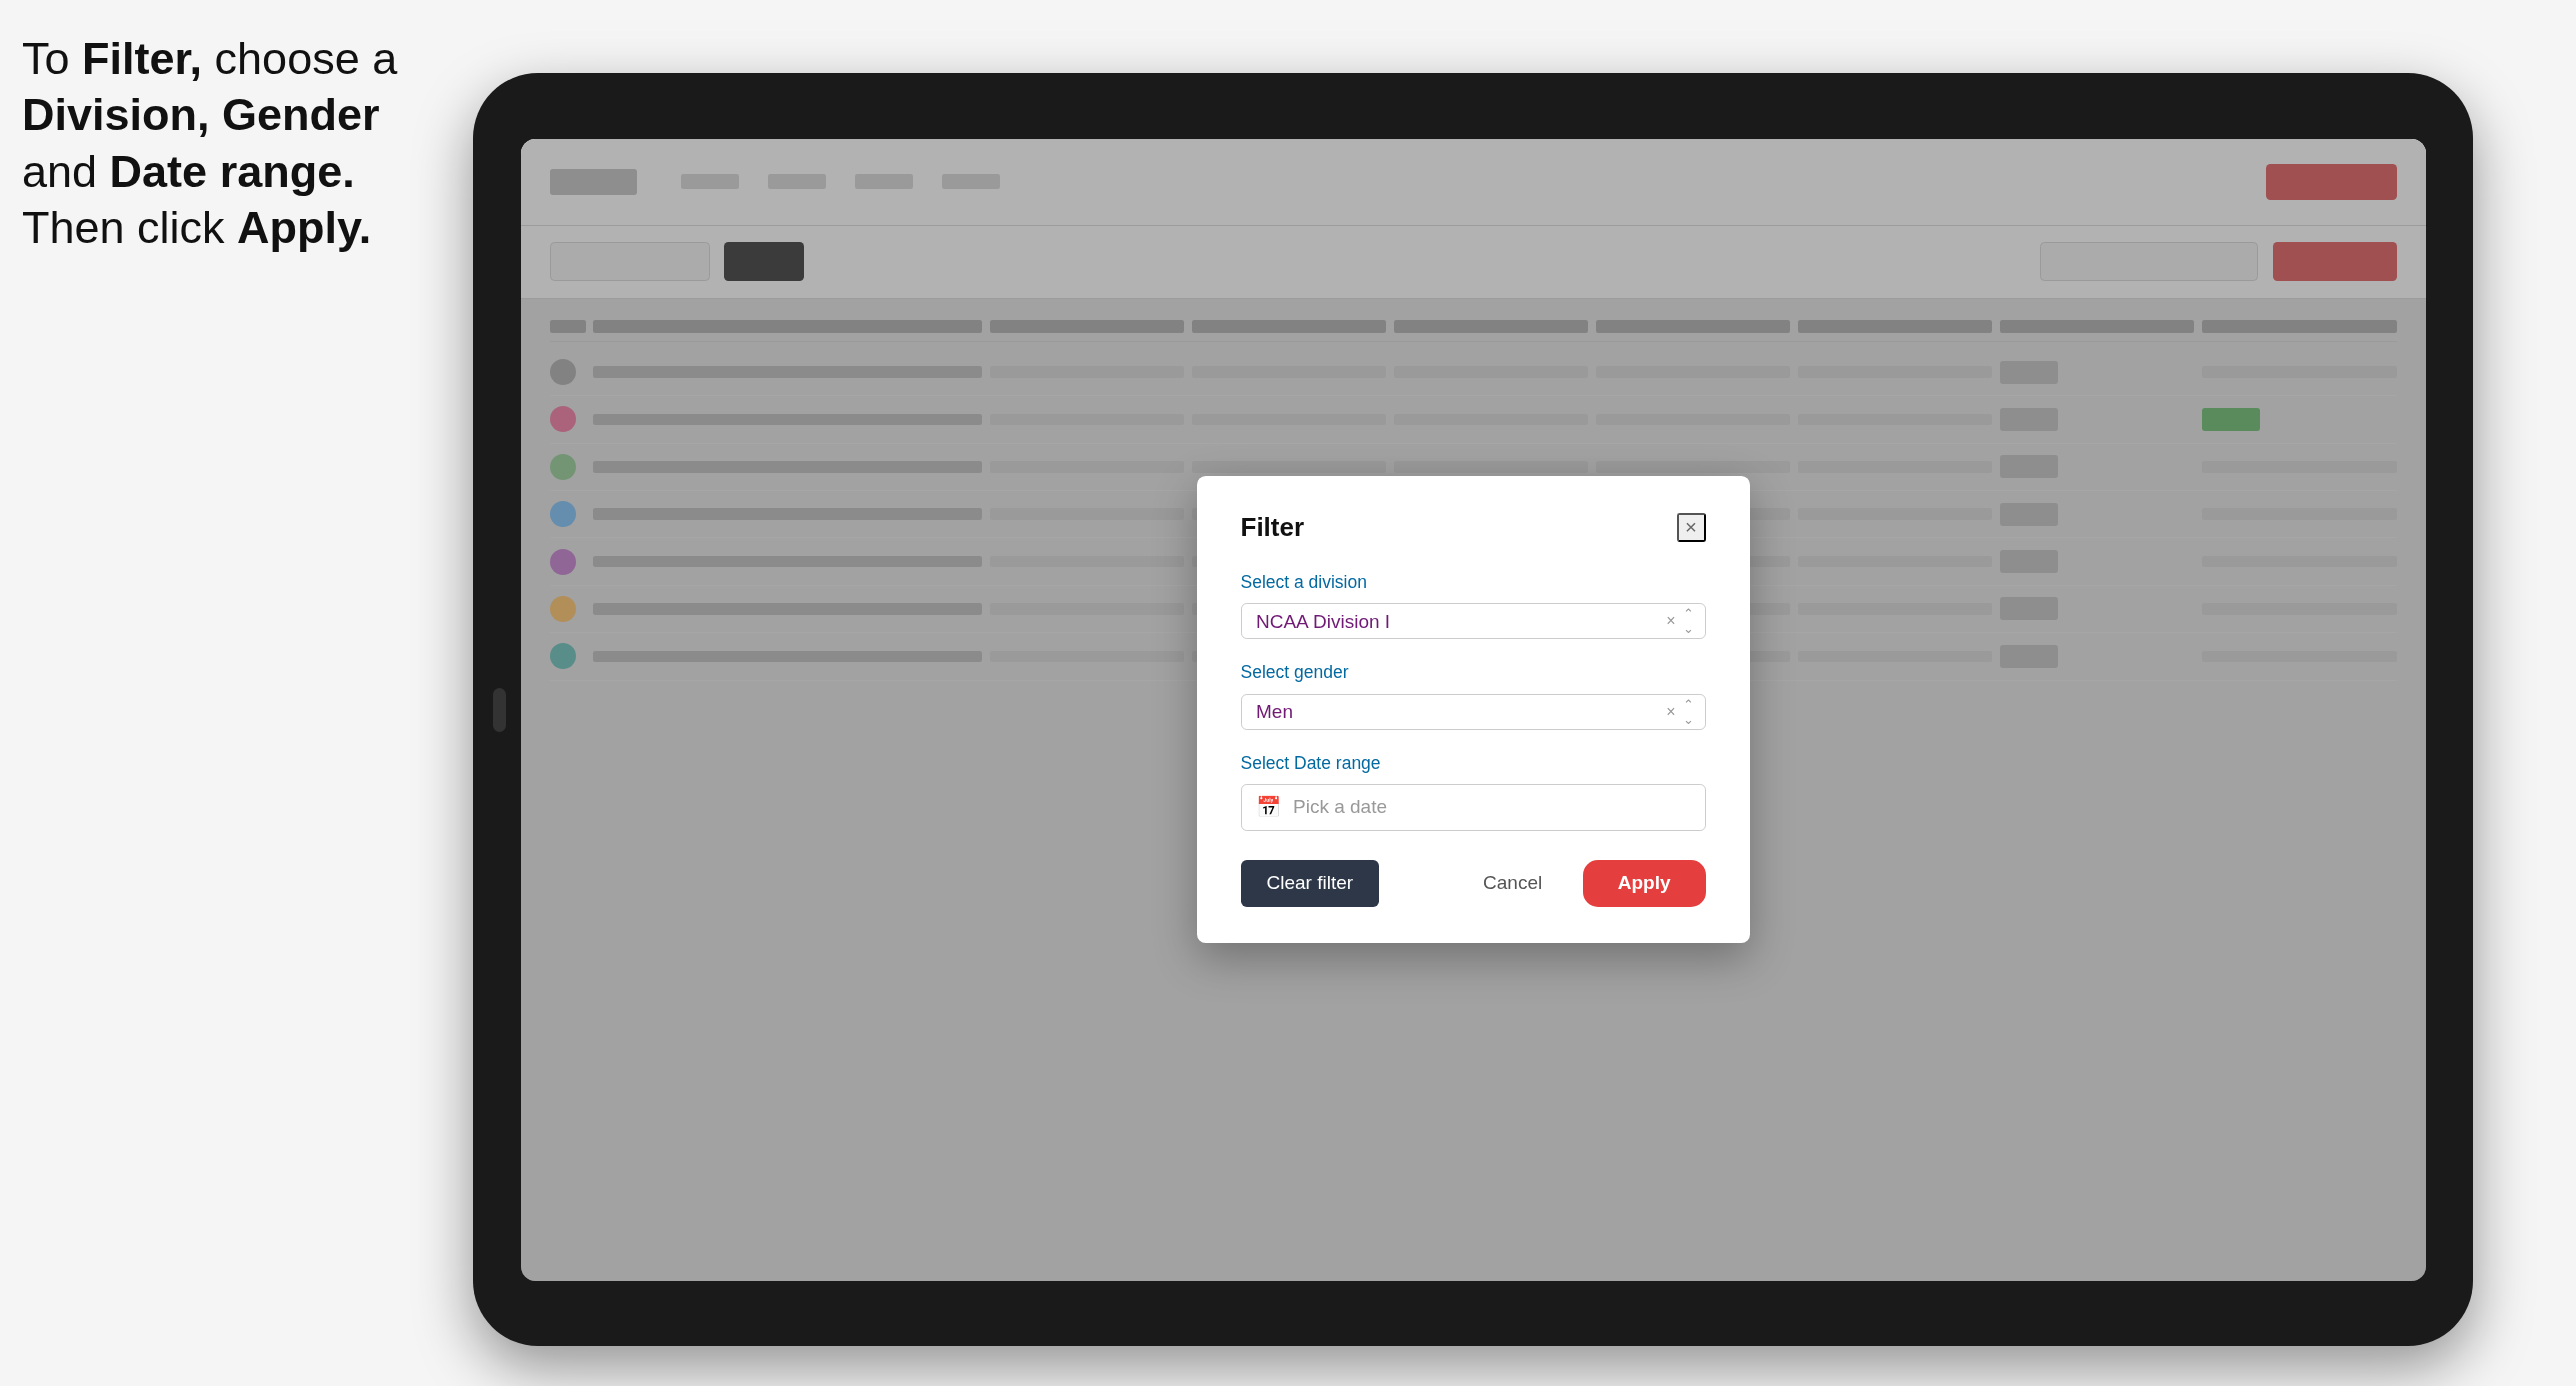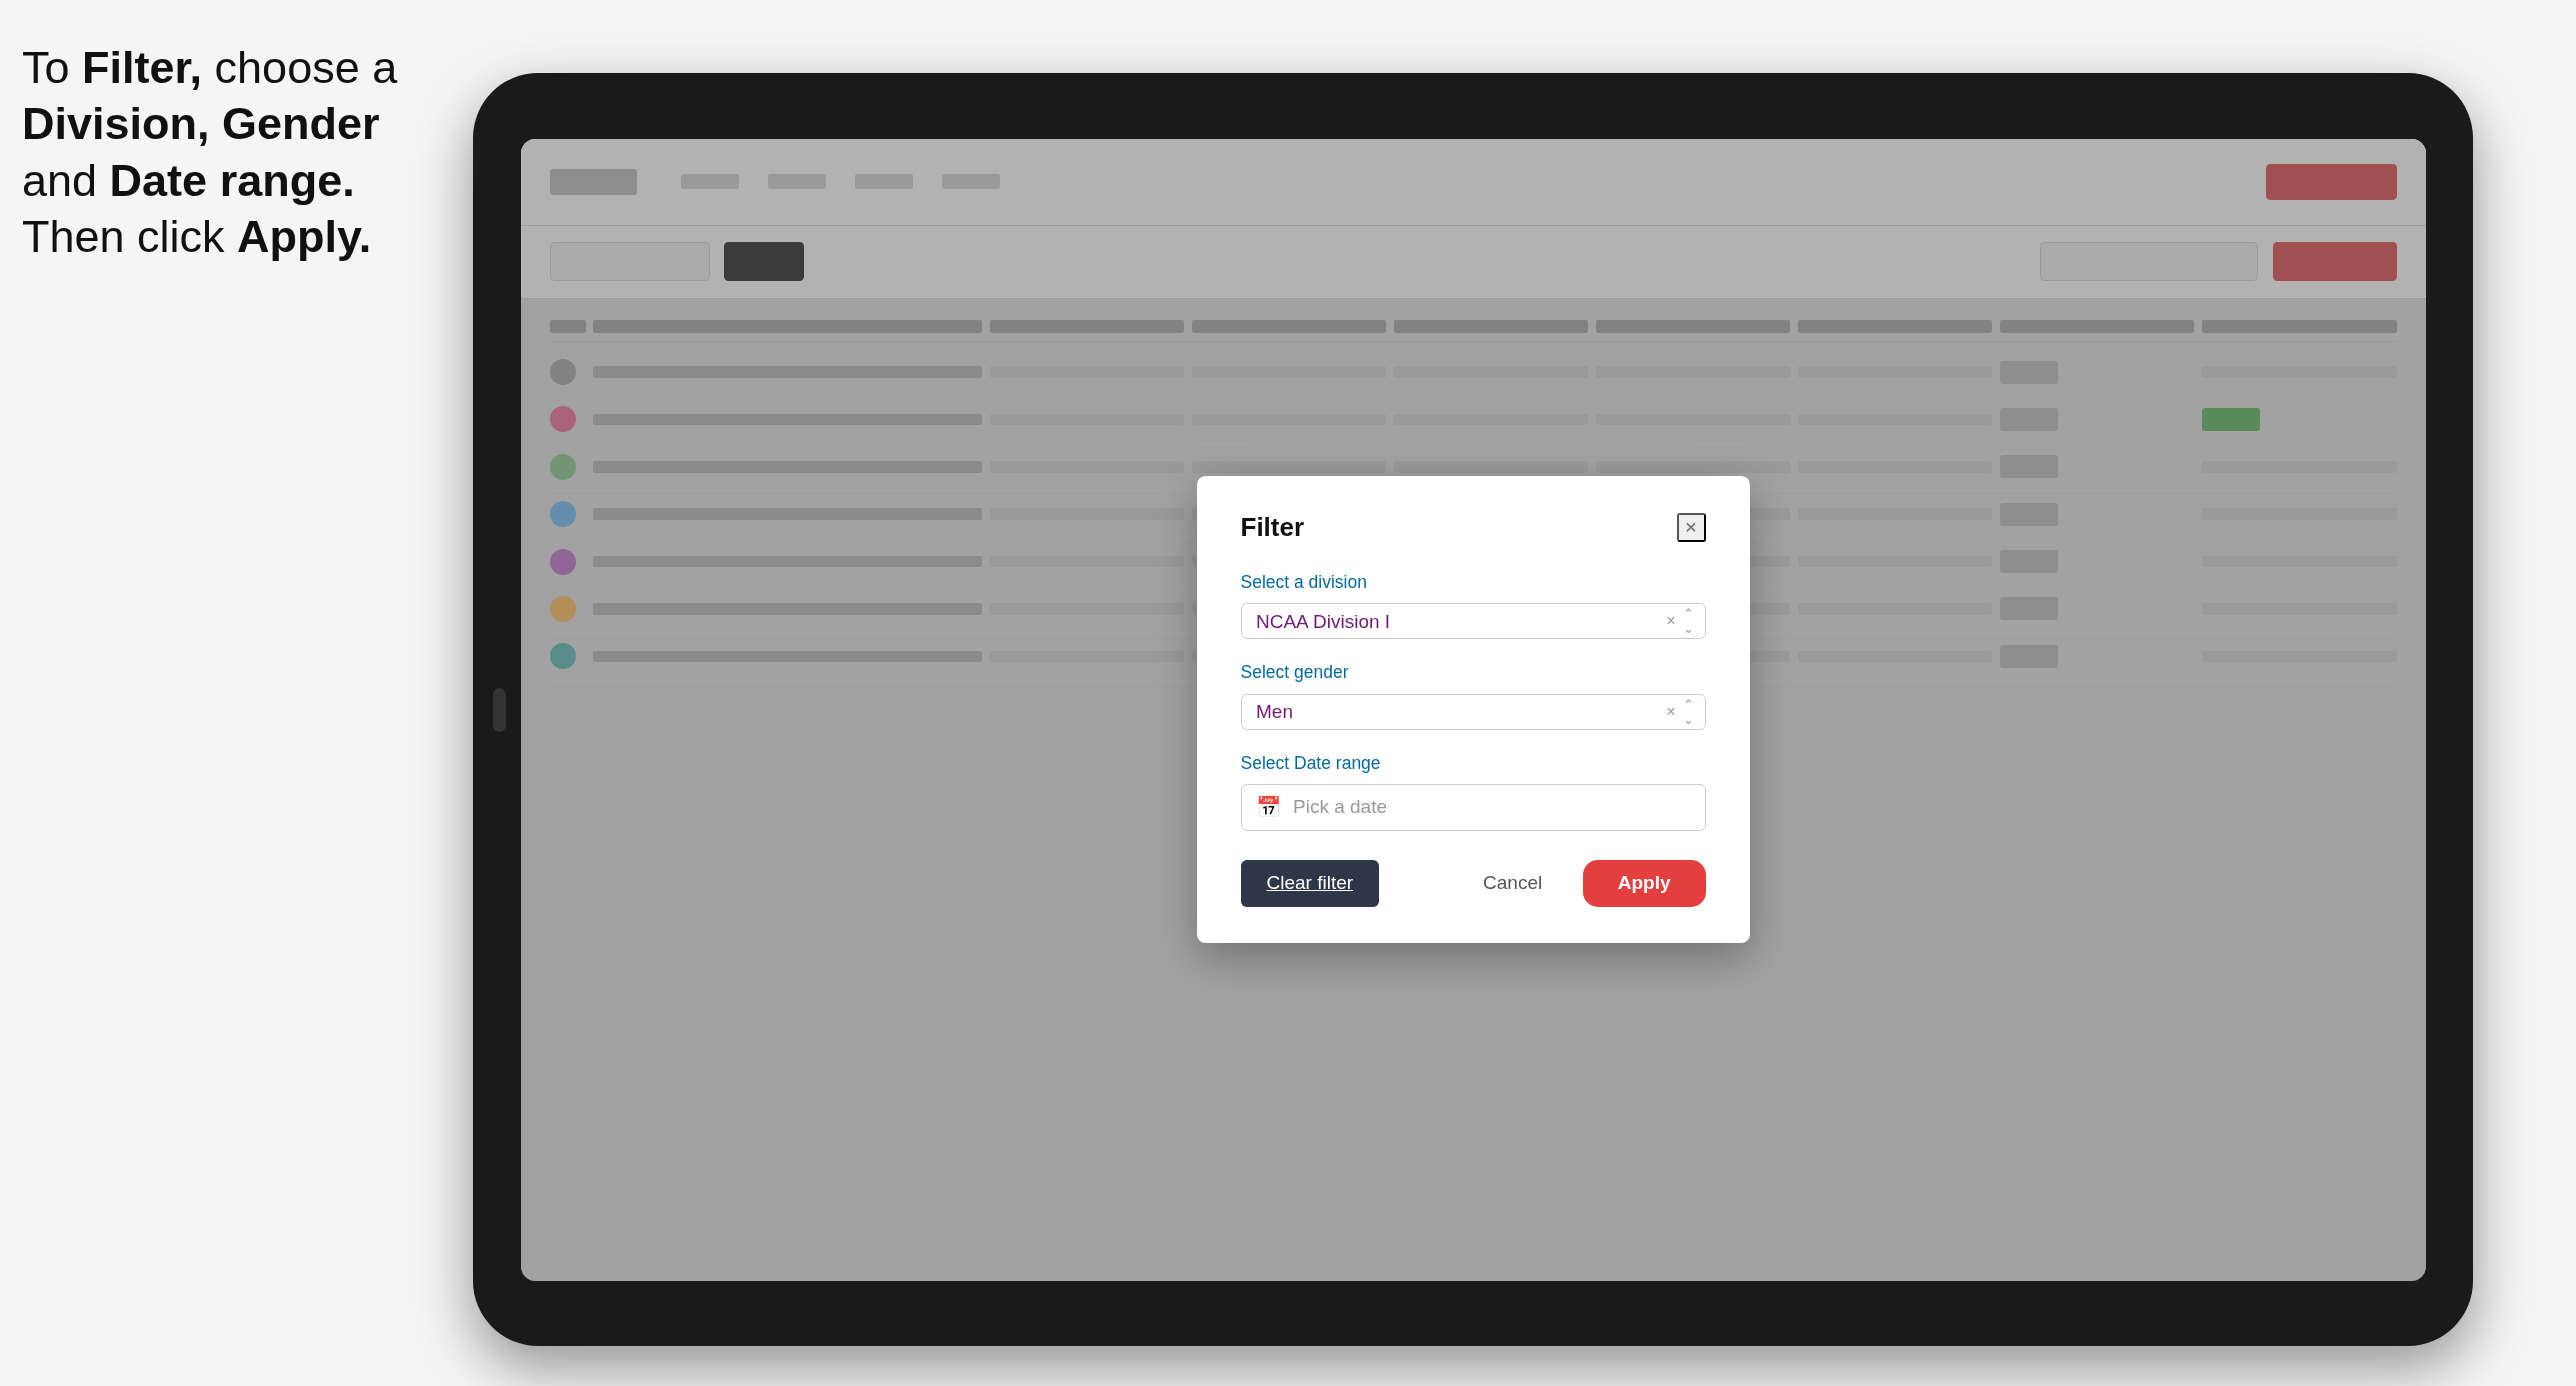--- a/index.html
+++ b/index.html
@@ -8,21 +8,21 @@
       font-family: -apple-system, BlinkMacSystemFont, 'Segoe UI', sans-serif;
       width: 2576px;
       height: 1386px;
       position: relative;
       overflow: hidden;
     }
 
     
     .instruction-text {
       position: absolute;
-      top: 40px;
+      top: 31px;
       left: 22px;
       width: 422px;
       font-size: 45px;
       line-height: 1.25;
       color: #111;
     }
     .instruction-text .bold { font-weight: 800; }
 
     
     .arrow-container {
@@ -356,21 +356,20 @@
     .btn-clear {
       height: 47px;
       padding: 8px 26px;
       background: #2d3748;
       color: #fff;
       border: none;
       border-radius: 5.8px;
       font-size: 19px;
       font-weight: 500;
       cursor: pointer;
-      text-decoration: underline;
     }
 
     .modal-footer-right {
       display: flex;
       gap: 14.5px;
       align-items: center;
     }
 
     .btn-cancel {
       height: 47px;

